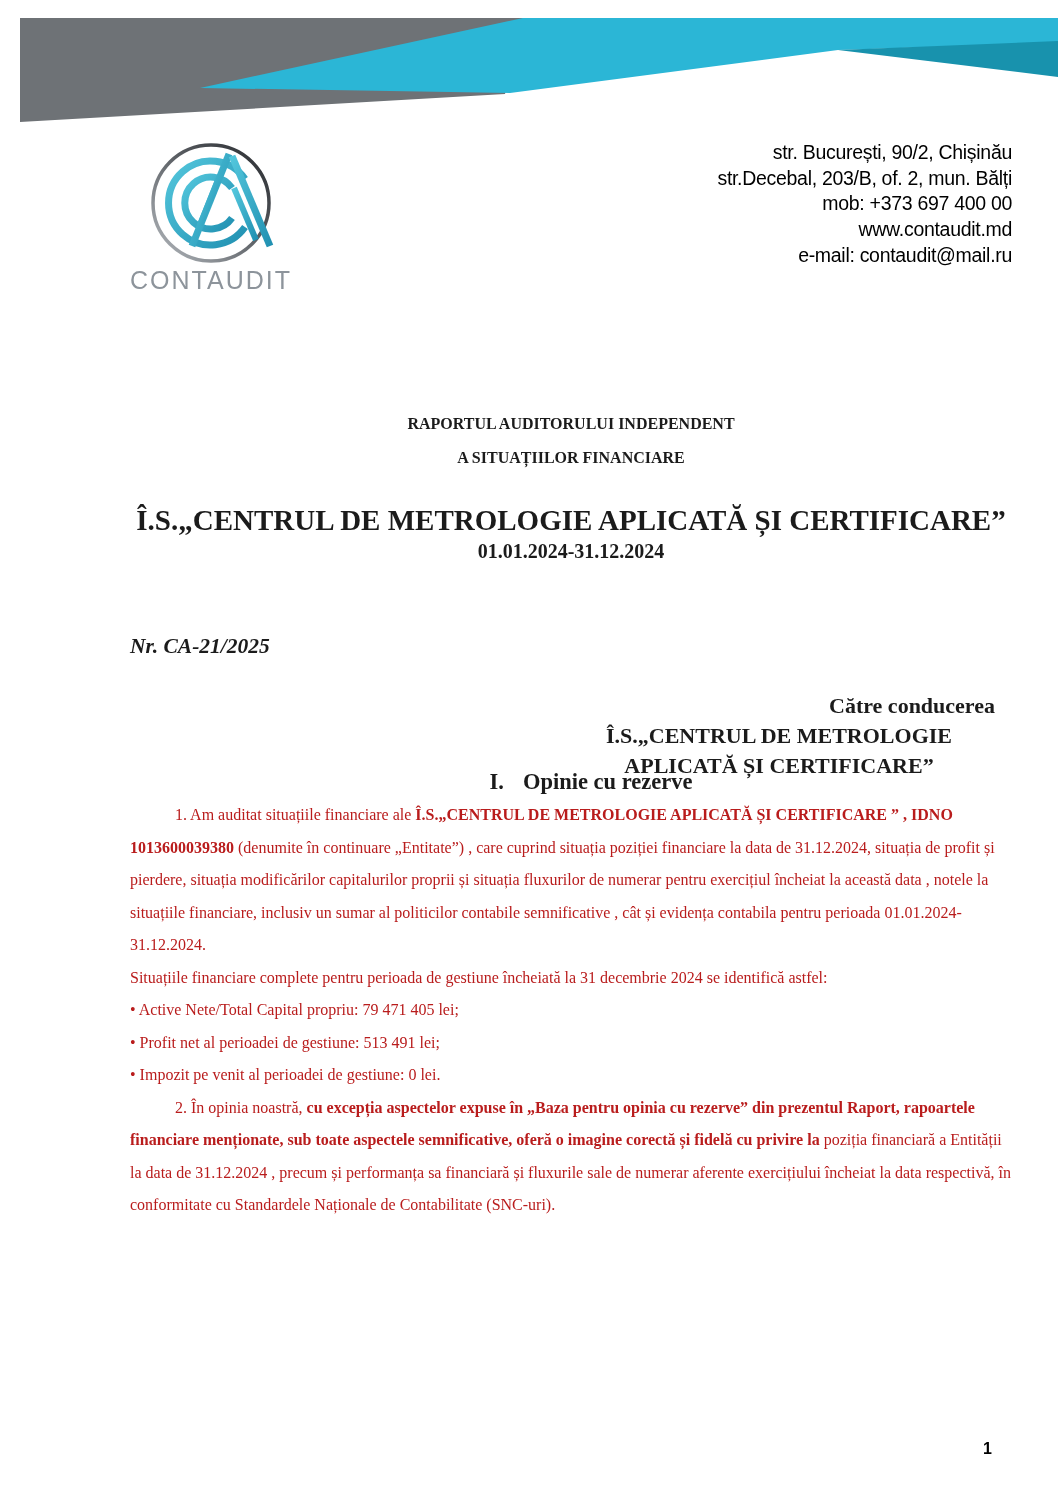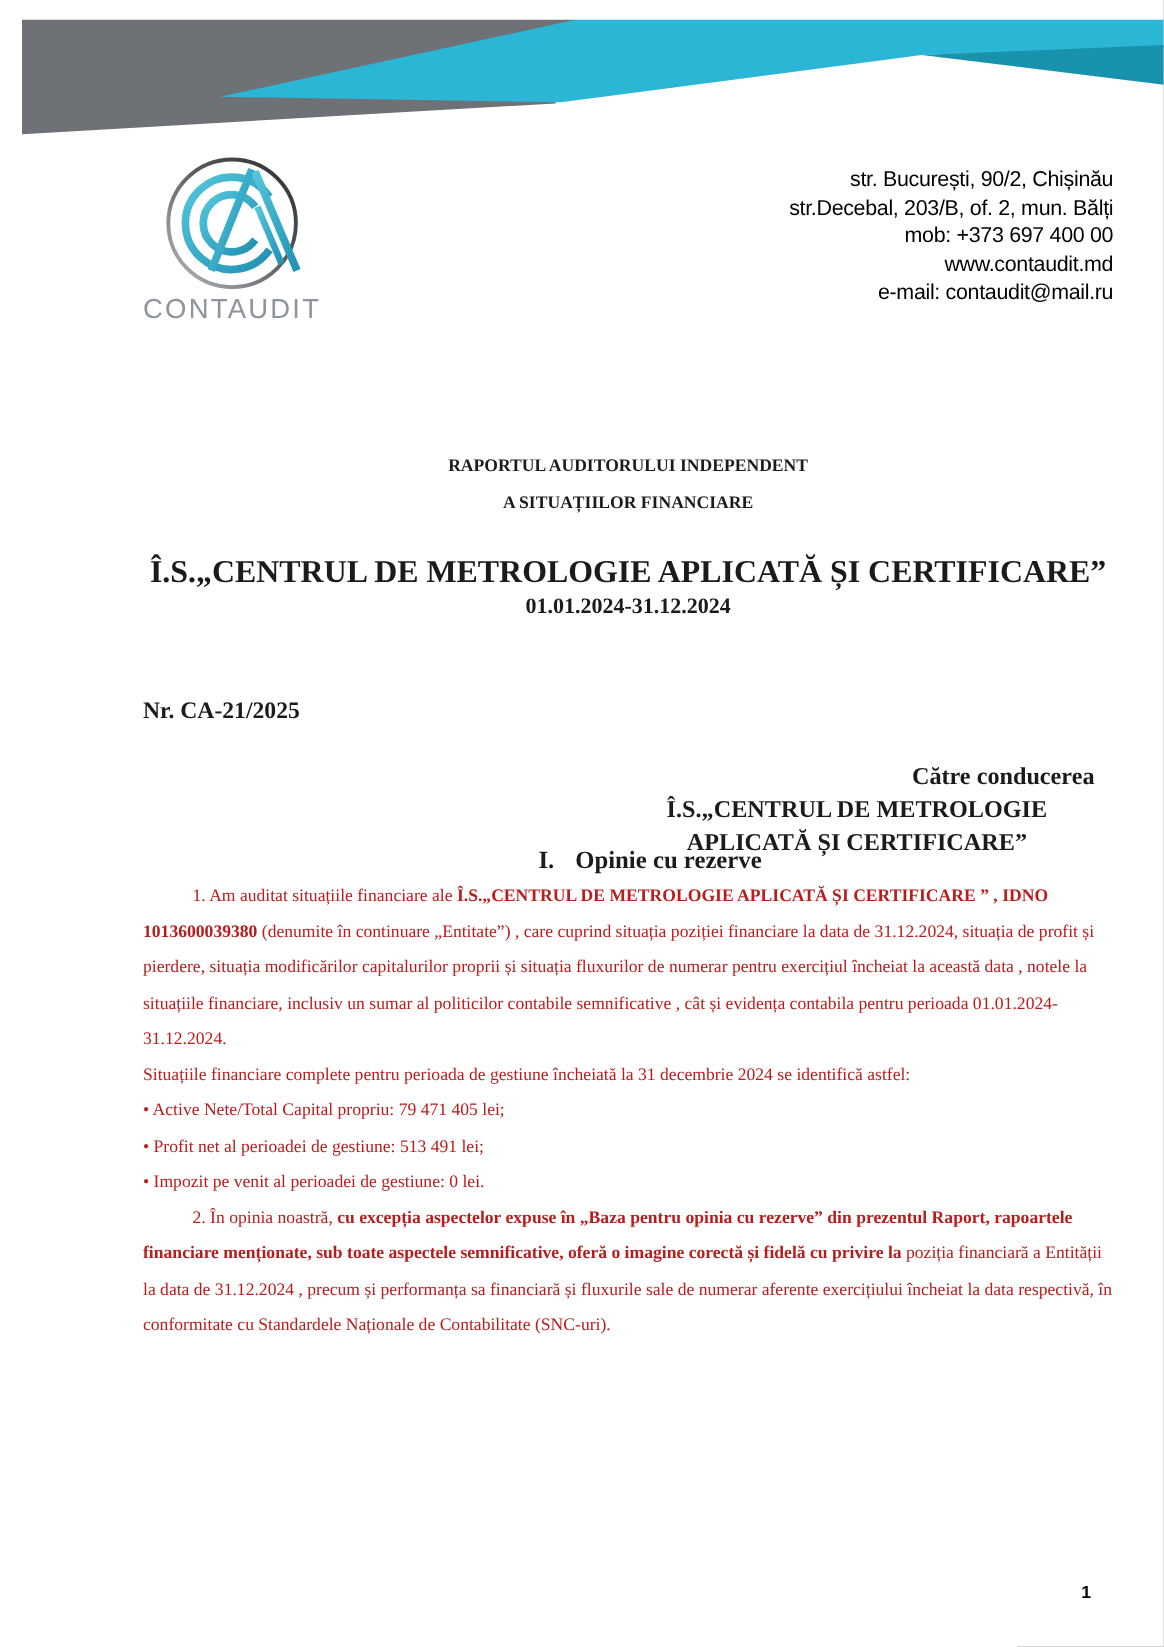--- a/index.html
+++ b/index.html
@@ -7,30 +7,30 @@
     position:relative;width:1058px;height:1497px;margin:0 auto;
     background:#ffffff;overflow:hidden;
     font-family:"Liberation Serif",serif;color:#1b1b1b;
   }
   
   .banner{position:absolute;top:0;left:0;display:block;}
   
   .logo{position:absolute;left:130px;top:136px;}
   
   .contact{
-    position:absolute;top:151px;right:46px;text-align:right;
+    position:absolute;top:140px;right:46px;text-align:right;
     font-family:"Liberation Sans",sans-serif;font-size:19.5px;
     line-height:25.7px;letter-spacing:-0.3px;color:#000;
   }
   
   .titleblock{position:absolute;left:130px;width:882px;text-align:center;font-weight:bold;}
   .t1{top:407px;font-size:16px;line-height:33.5px;}
   .t2{top:504px;font-size:29px;line-height:32px;white-space:nowrap;}
   .period{top:540px;font-size:20px;}
-  .ref{position:absolute;left:130px;top:634px;font-size:21.5px;font-weight:bold;}
+  .ref{position:absolute;left:130px;top:634px;font-size:21.5px;font-weight:bold;font-style:italic;}
   .addr{position:absolute;right:63px;top:659px;width:432px;font-weight:bold;font-size:22px;line-height:30px;text-align:center;margin-top:32px;}
   .addr .first{text-align:right;}
   .section-heading{position:absolute;left:130px;top:769px;width:922px;text-align:center;font-size:22.5px;font-weight:bold;}
   .section-heading .num{margin-right:19px;}
   
   .bodytext{position:absolute;left:130px;top:799px;width:882px;font-size:16px;line-height:32.5px;color:#b91c1c;}
   .bodytext p{margin:0;}
   .indent{text-indent:45px;}
   .bld{font-weight:bold;}
   .page-number{

